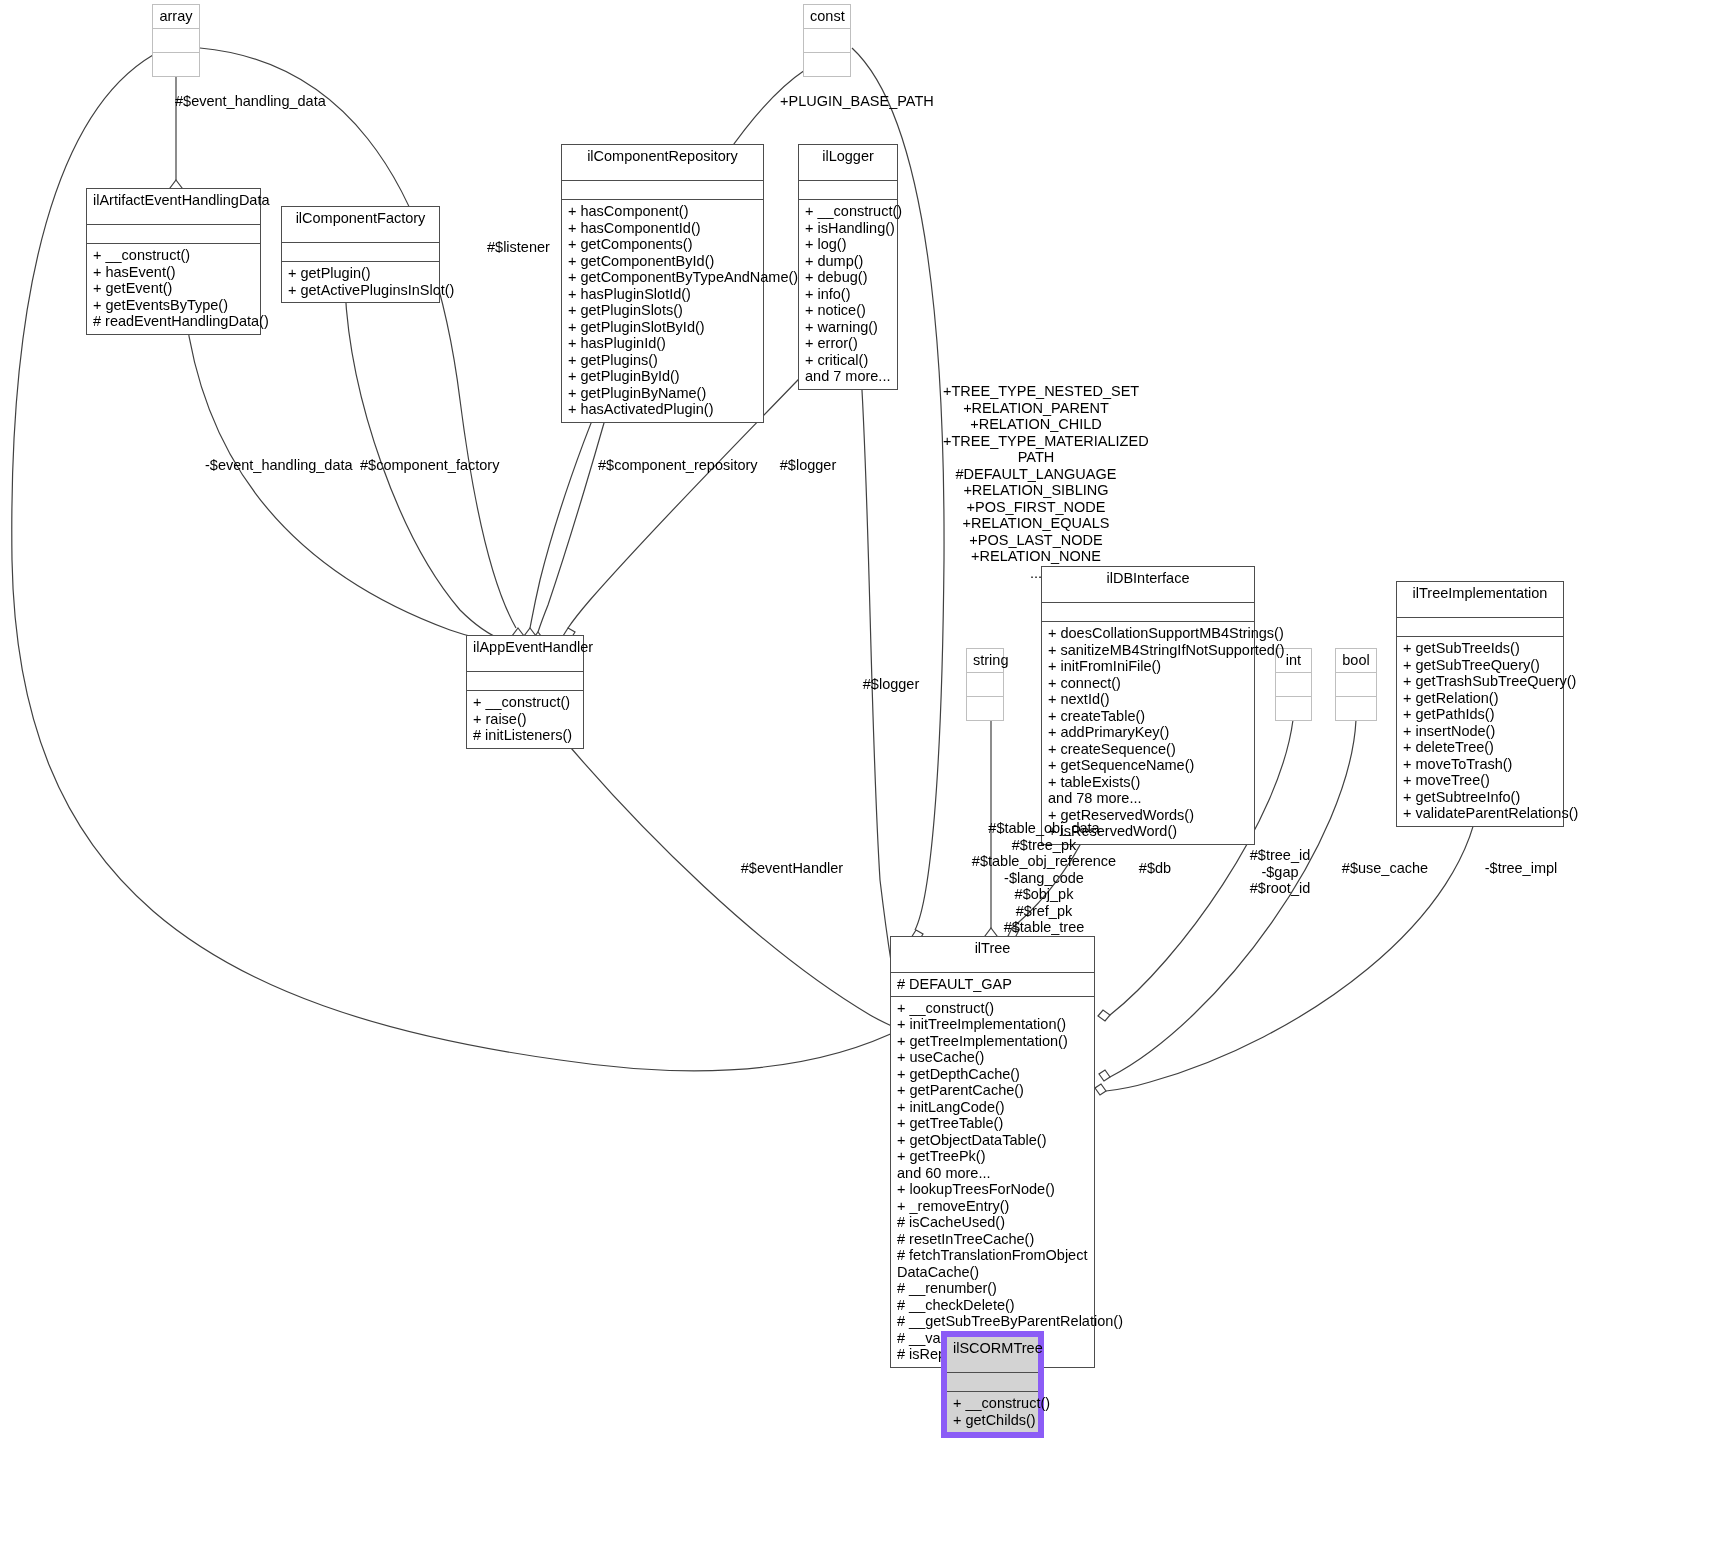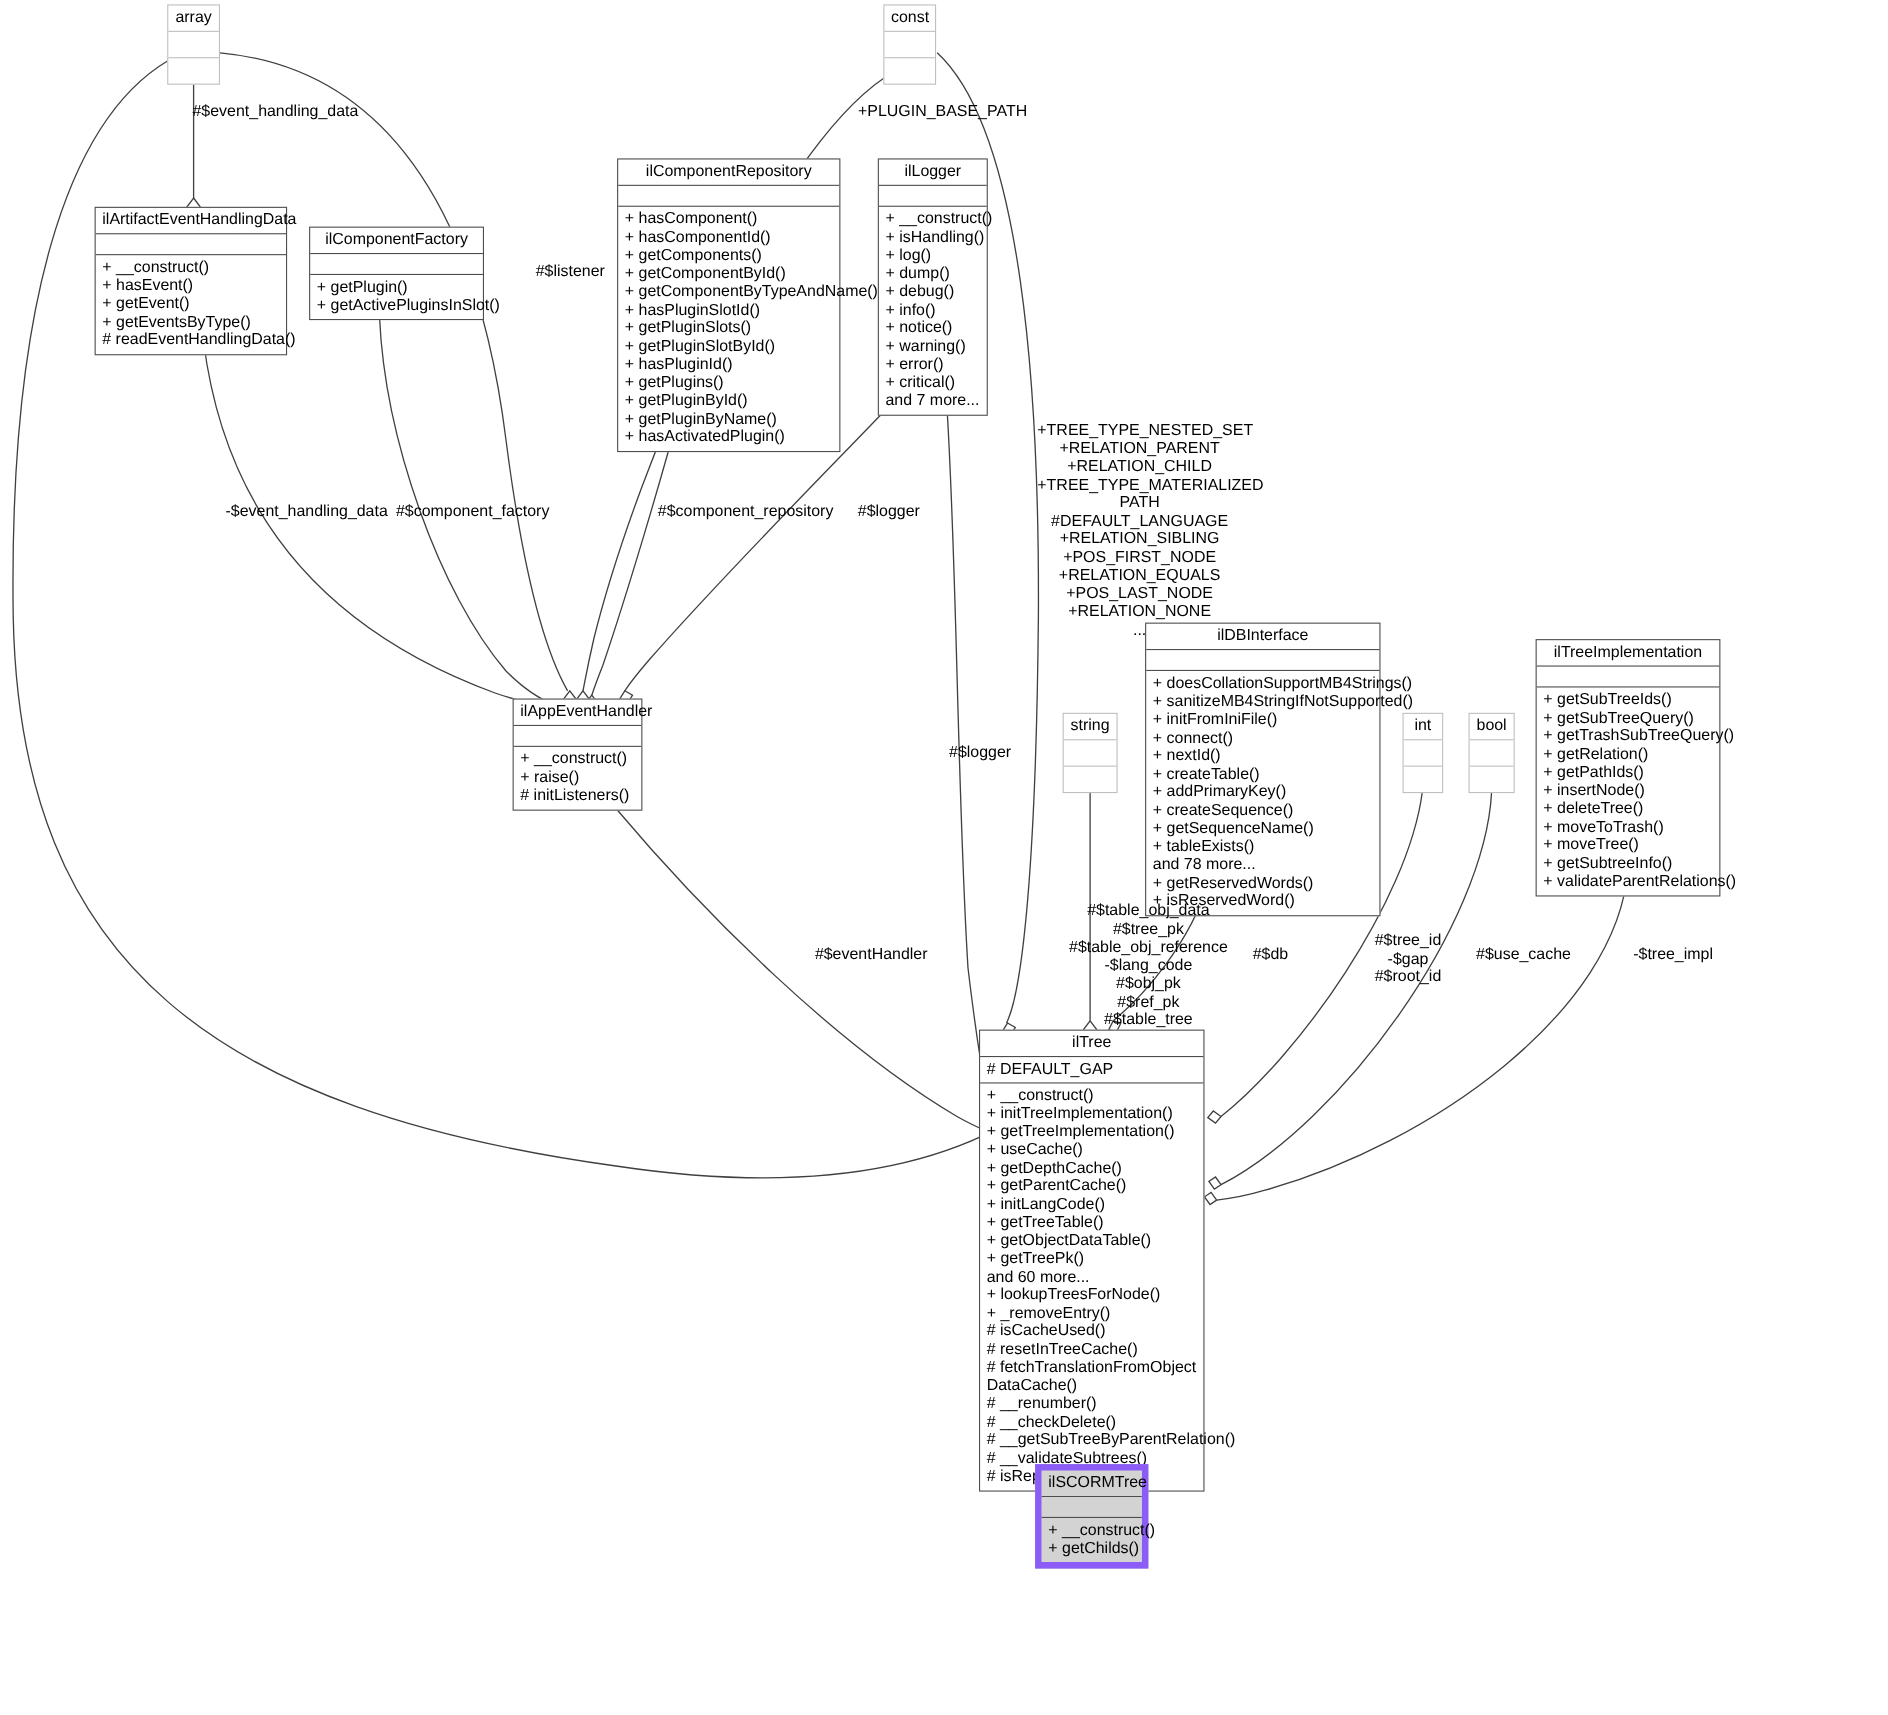--- a/index.html
+++ b/index.html
@@ -48,21 +48,21 @@
   
   .node {
     position: absolute;
     box-sizing: border-box;
     background: #ffffff;
     border: 1px solid #4d4d4d;
   }
   .node .title {
     text-align: center;
     font-size: 14.5px;
-    padding: 3px 6px 4px 6px;
+    padding: 3px 6px 16px 6px;
     border-bottom: 1px solid #4d4d4d;
     white-space: nowrap;
   }
   .node .attrs {
     border-bottom: 1px solid #4d4d4d;
     padding: 3px 6px;
     font-size: 14.5px;
     min-height: 12px;
     line-height: 16.5px;
   }
@@ -182,21 +182,21 @@
     <div class="r2"></div>
     <div class="r3"></div>
   </div>
 
   <div class="plain" style="left:803px; top:4px; width:48px;">
     <div class="title">const</div>
     <div class="r2"></div>
     <div class="r3"></div>
   </div>
 
-  <div class="plain" style="left:966px; top:648px; width:50px;">
+  <div class="plain" style="left:966px; top:648px; width:38px;">
     <div class="title">string</div>
     <div class="r2"></div>
     <div class="r3"></div>
   </div>
 
   <div class="plain" style="left:1275px; top:648px; width:37px;">
     <div class="title">int</div>
     <div class="r2"></div>
     <div class="r3"></div>
   </div>

